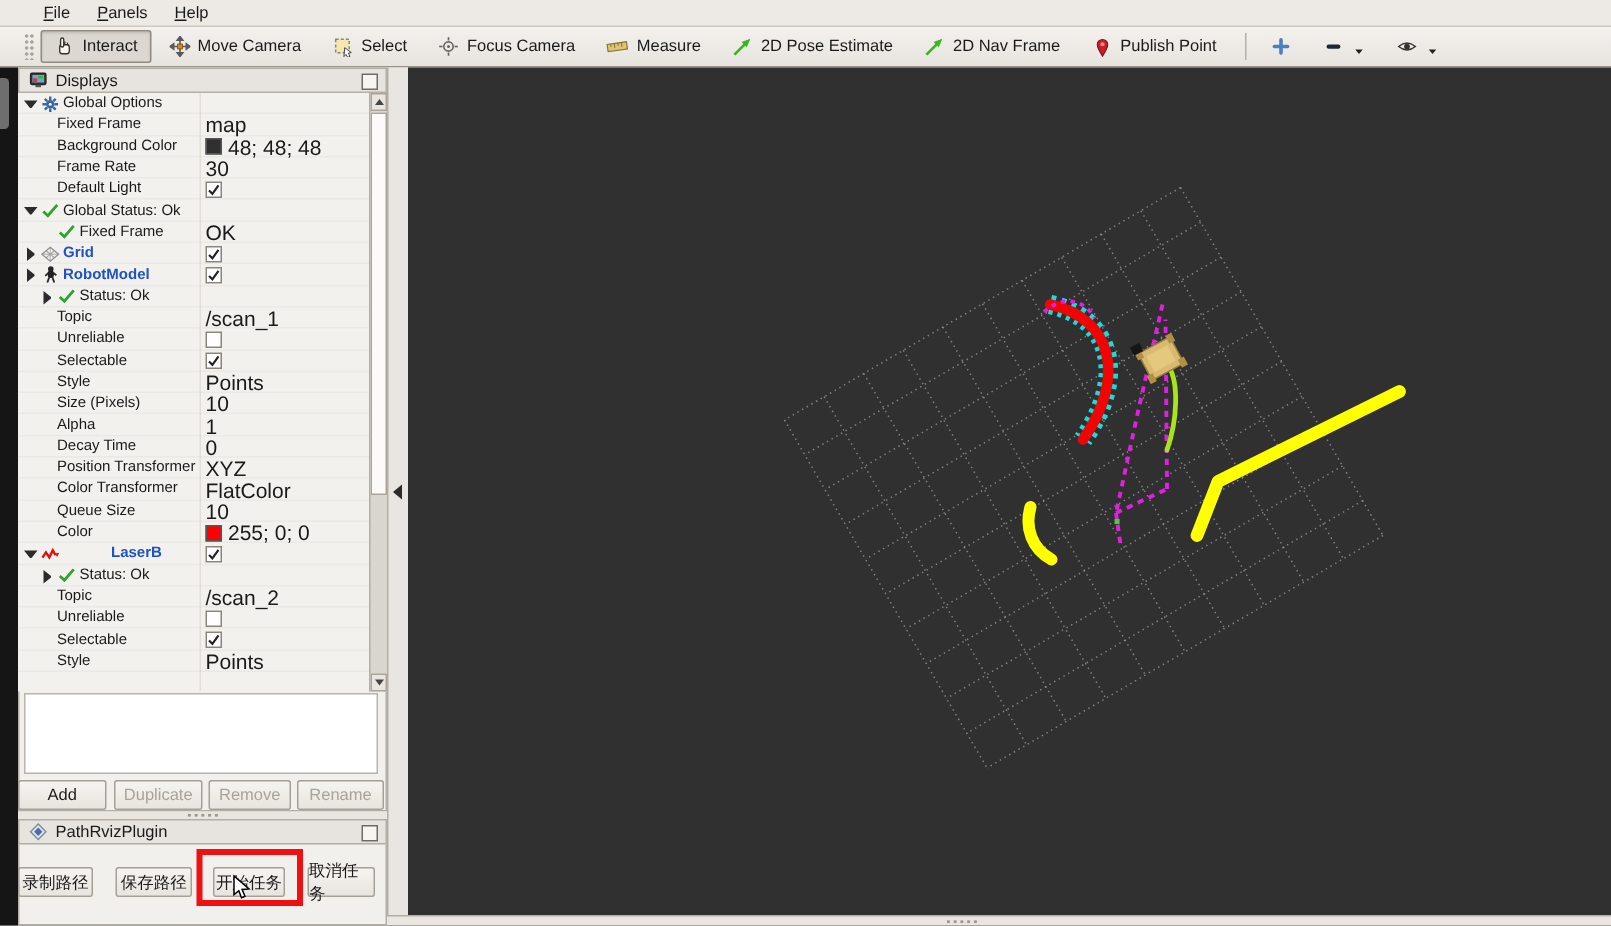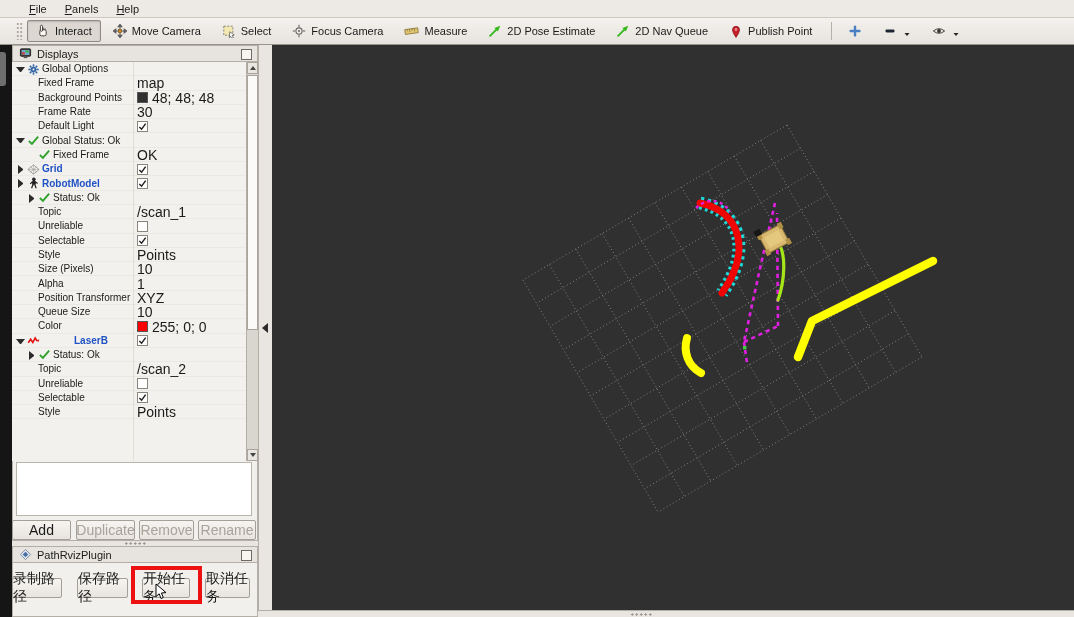--- a/index.html
+++ b/index.html
@@ -60,21 +60,21 @@
   .sb-btn { position:absolute; left:0; width:11px; height:12px; background:#e9e6e1; border:1px solid #aaa49c; display:flex; align-items:center; justify-content:center; }
   .sb-arrow-up { width:0; height:0; border-left:3px solid transparent; border-right:3px solid transparent; border-bottom:4px solid #444; }
   .sb-arrow-dn { width:0; height:0; border-left:3px solid transparent; border-right:3px solid transparent; border-top:4px solid #444; }
   #tree-thumb { position:absolute; left:0; top:13px; width:11px; height:255px; background:#fbfaf8; border:1px solid #aaa49c; }
 
   #desc-box { position:absolute; left:16px; top:462px; width:236px; height:54px; background:#ffffff;
               border:1px solid #b9b4ac; }
 
   .btn-row { position:absolute; display:flex; }
   .pbtn { height:20px; background:linear-gradient(#f6f4f1,#e8e4df); border:1px solid #a49f97;
-          border-radius:2px; font-size:14px; display:flex; align-items:center; justify-content:center; }
+          border-radius:2px; font-size:11px; display:flex; align-items:center; justify-content:center; }
   .pbtn.disabled { color:#a8a39b; }
 
   
   #hsplit { position:absolute; left:12px; top:541px; width:246px; height:5px; background:#e9e6e1;
             display:flex; align-items:center; justify-content:center; }
   .grip-dots { width:22px; height:3px;
      background-image:radial-gradient(circle,#9b958c 1px,transparent 1.2px); background-size:4.5px 3px; }
 
   
   #path-panel { position:absolute; left:12px; top:546px; width:246px; height:71px; background:#f2f0ed; border:1px solid #b3aea6; }
@@ -188,21 +188,21 @@
       </span>
       <span>2D Pose Estimate</span>
     </div>
     <div class="tool-btn">
       <span>
         <svg width="14" height="14" viewBox="0 0 14 14">
           <line x1="1.6" y1="12.4" x2="8.6" y2="5.4" stroke="#35b81c" stroke-width="1.8"></line>
           <path d="M12.2 1.8 L6.4 4.0 9.9 7.5z" fill="#35b81c"></path>
         </svg>
       </span>
-      <span>2D Nav Queue</span>
+      <span>2D Nav Frame</span>
     </div>
     <div class="tool-btn">
       <span>
         <svg width="14" height="14" viewBox="0 0 14 14">
           <path d="M7 13.4 C4.7 9.8 3.5 7.7 3.5 5.8 a3.5 3.5 0 1 1 7 0 C10.5 7.7 9.3 9.8 7 13.4z" fill="#c81e28" stroke="#7d1016" stroke-width=".7"></path>
           <circle cx="7" cy="5.5" r="1.4" fill="#e8868c"></circle>
         </svg>
       </span>
       <span>Publish Point</span>
     </div>
@@ -282,21 +282,21 @@
         </svg></span>
       <span class="lbl" style="margin-left: 30px;">Global Options</span>
     </div>
     <div class="trow">
       <span class="lbl" style="margin-left: 26px;">Fixed Frame</span>
       <span class="tval">
         <span>map</span>
       </span>
     </div>
     <div class="trow">
-      <span class="lbl" style="margin-left: 26px;">Background Points</span>
+      <span class="lbl" style="margin-left: 26px;">Background Color</span>
       <span class="tval">
         <span class="swatch" style="background: rgb(48, 48, 48);"></span>
         <span>48; 48; 48</span>
       </span>
     </div>
     <div class="trow">
       <span class="lbl" style="margin-left: 26px;">Frame Rate</span>
       <span class="tval">
         <span>30</span>
       </span>
@@ -407,23 +407,35 @@
         <span>10</span>
       </span>
     </div>
     <div class="trow">
       <span class="lbl" style="margin-left: 26px;">Alpha</span>
       <span class="tval">
         <span>1</span>
       </span>
     </div>
     <div class="trow">
+      <span class="lbl" style="margin-left: 26px;">Decay Time</span>
+      <span class="tval">
+        <span>0</span>
+      </span>
+    </div>
+    <div class="trow">
       <span class="lbl" style="margin-left: 26px;">Position Transformer</span>
       <span class="tval">
         <span>XYZ</span>
+      </span>
+    </div>
+    <div class="trow">
+      <span class="lbl" style="margin-left: 26px;">Color Transformer</span>
+      <span class="tval">
+        <span>FlatColor</span>
       </span>
     </div>
     <div class="trow">
       <span class="lbl" style="margin-left: 26px; text-align: center;">Queue Size</span>
       <span class="tval">
         <span>10</span>
       </span>
     </div>
     <div class="trow">
       <span class="lbl" style="margin-left: 26px;">Color</span>

